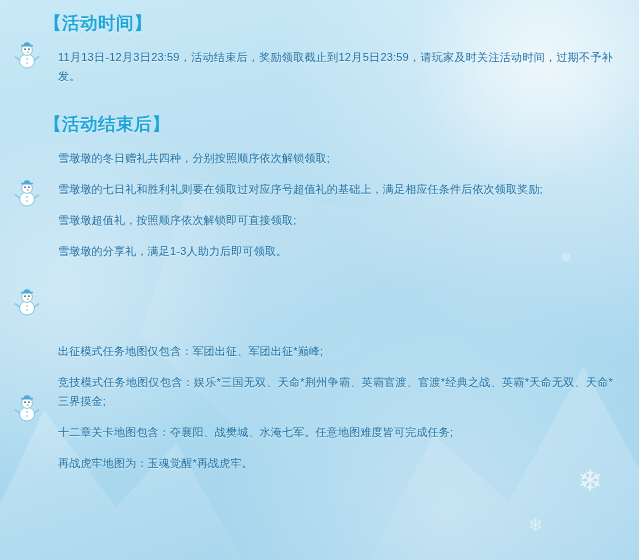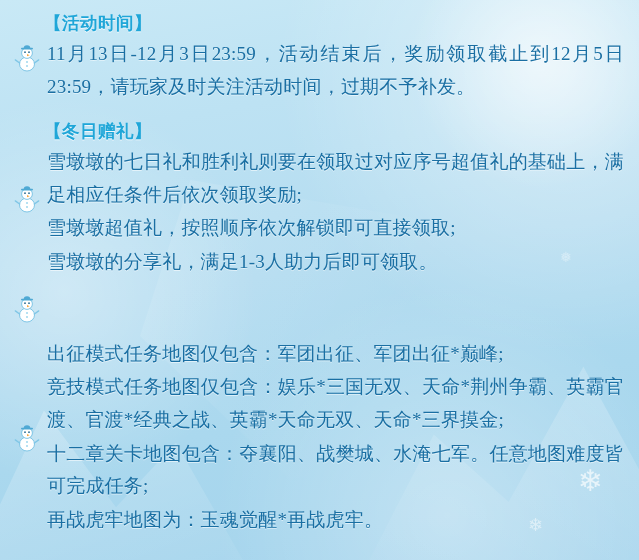--- a/index.html
+++ b/index.html
@@ -92,28 +92,27 @@
     color: #1fa6d8;
     font-size: 17.5px;
     font-weight: bold;
     letter-spacing: 0.5px;
     line-height: 1.5;
     margin-bottom: 2px;
     text-shadow: 0 1px 0 rgba(255,255,255,0.7);
   }
   .para {
     color: #1a6fa3;
-    font-size: 19px;
+    font-size: 11px;
     line-height: 1.72;
     letter-spacing: 0.2px;
     text-align: justify;
     text-shadow: 0 1px 0 rgba(255,255,255,0.55);
     padding-left: 2px;
-    margin: 1px;
-    font-family: Liberation Serif, serif;
+    margin: 12px;
   }
   .para + .para { margin-top: 1px; }
 </style>
 </head>
 <body>
 
 <div id="page">
 
   <div class="bg-shape bg-glow-top"></div>
   <div class="bg-shape bg-ice-1"></div>
@@ -156,21 +155,22 @@
           <circle cx="17" cy="9.2" r="0.9" fill="#2b6e92"></circle>
           <path d="M15 11 l2.6 1.2 -2.6 1.1 z" fill="#f5a63c"></path>
           <path d="M9.8 5.6 h10.4" stroke="#4fa9d4" stroke-width="1.6" stroke-linecap="round"></path>
           <path d="M11.6 5.6 a3.4 3.4 0 0 1 6.8 0" fill="#4fa9d4"></path>
           <path d="M7.6 20 l-4.3 -3.1 M22.4 20 l4.3 -3.1" stroke="#7fc6e6" stroke-width="1.3" stroke-linecap="round"></path>
           <circle cx="15" cy="19" r="1" fill="#9fd7ee"></circle>
           <circle cx="15" cy="23" r="1" fill="#9fd7ee"></circle>
         </svg>
       </div>
       <div class="section-body">
-        <div class="heading">【冬日赠礼】</div>
+        <div class="heading">【活动结束后】</div>
+        <p class="para">雪墩墩的冬日赠礼共四种，分别按照顺序依次解锁领取;</p>
         <p class="para">雪墩墩的七日礼和胜利礼则要在领取过对应序号超值礼的基础上，满足相应任条件后依次领取奖励;</p>
         <p class="para">雪墩墩超值礼，按照顺序依次解锁即可直接领取;</p>
         <p class="para">雪墩墩的分享礼，满足1-3人助力后即可领取。</p>
       </div>
     </div>
 
     <div class="section">
       <div class="bullet-icon">
         <svg width="30" height="30" viewBox="0 0 30 30">
           <ellipse cx="15" cy="21" rx="7.5" ry="7" fill="#ffffff" stroke="#7fc6e6" stroke-width="1"></ellipse>

